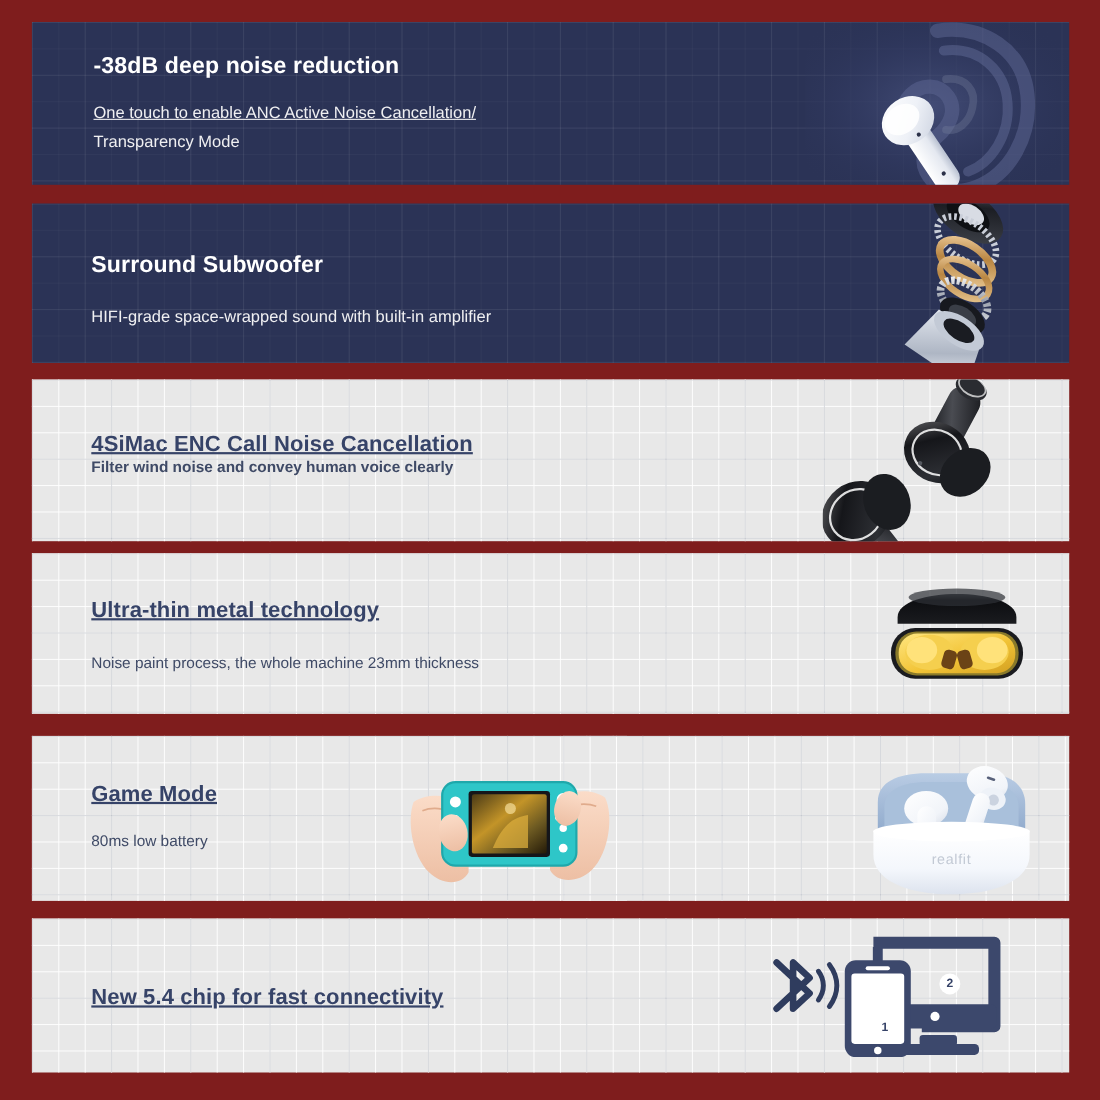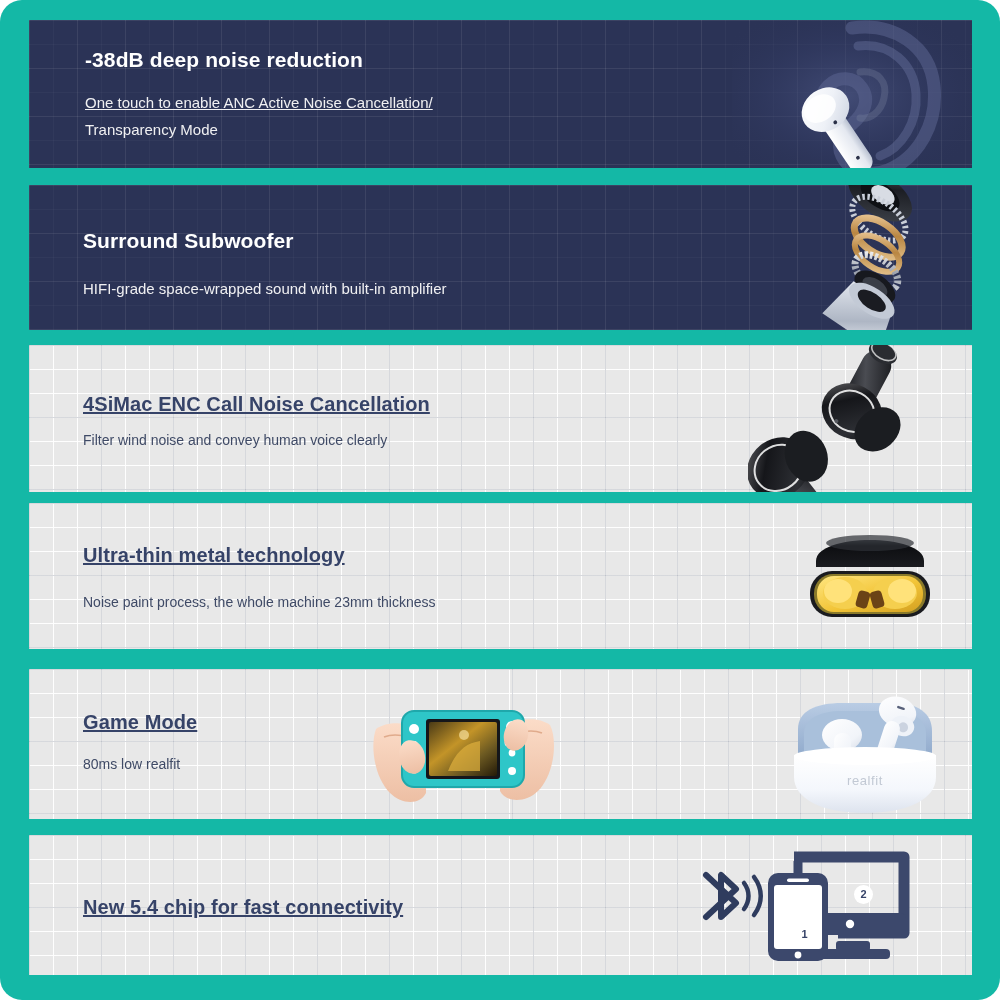--- a/index.html
+++ b/index.html
@@ -12,22 +12,21 @@
     height: 1000px;
     font-family: "Liberation Sans", sans-serif;
     position: relative;
     overflow: hidden;
   }
 
   .page {
     position: relative;
     width: 1000px;
     height: 1000px;
-    background: #14b8a6;
-    border-radius: 22px;
+    background: #7f1d1d;
   }
 
   
   .panel {
     position: absolute;
     overflow: hidden;
     box-sizing: border-box;
   }
 
   .panel.dark {
@@ -267,21 +266,21 @@
           <ellipse cx="33" cy="166" rx="14" ry="9" fill="#26282d"></ellipse>
           <ellipse cx="33" cy="166" rx="12" ry="7" fill="none" stroke="#ffffff" stroke-opacity="0.7" stroke-width="1.6"></ellipse>
           <ellipse cx="62" cy="112" rx="21" ry="26" fill="#1b1d21" transform="rotate(18 62 112)"></ellipse>
           <rect x="25" y="140" width="7" height="8" rx="1.6" fill="#4c4f56"></rect>
         </g>
       </svg>
     </div>
 
     <div class="panel-text" style="left:54px; top:48px;">
       <div class="title">4SiMac ENC Call Noise Cancellation</div>
-      <div class="sub" style="margin-top:16px;">Filter wind noise and convey human voice clearly</div>
+      <div class="sub" style="font-weight:bold;">Filter wind noise and convey human voice clearly</div>
     </div>
   </div>
 
   <div class="panel light" style="left:29px; top:503px; width:943px; height:146px;">
 
     <div class="art case-art">
       <svg width="140" height="98" viewBox="0 0 140 98">
         <defs>
           <linearGradient id="lidG" x1="0" y1="0" x2="0" y2="1">
             <stop offset="0%" stop-color="#45474c"></stop>
@@ -358,21 +357,21 @@
         <circle cx="144" cy="72" r="3.4" fill="#ffffff"></circle>
         <circle cx="144" cy="90" r="4" fill="#ffffff"></circle>
 
         <ellipse cx="44" cy="76" rx="13" ry="17" fill="url(#skinG)" transform="rotate(-12 44 76)"></ellipse>
         <ellipse cx="148" cy="54" rx="12" ry="16" fill="url(#skinG)" transform="rotate(14 148 54)"></ellipse>
       </svg>
     </div>
 
     <div class="panel-text" style="left:54px; top:42px;">
       <div class="title">Game Mode</div>
-      <div class="sub" style="margin-top:22px;">80ms low realfit</div>
+      <div class="sub" style="margin-top:22px;">80ms low battery</div>
     </div>
   </div>
 
   <div class="panel light" style="left:512px; top:669px; width:460px; height:150px;">
 
     <div class="art whitecase-art">
       <svg width="170" height="140" viewBox="0 0 170 140">
         <defs>
           <linearGradient id="caseBody" x1="0" y1="0" x2="0" y2="1">
             <stop offset="0%" stop-color="#ffffff"></stop>

